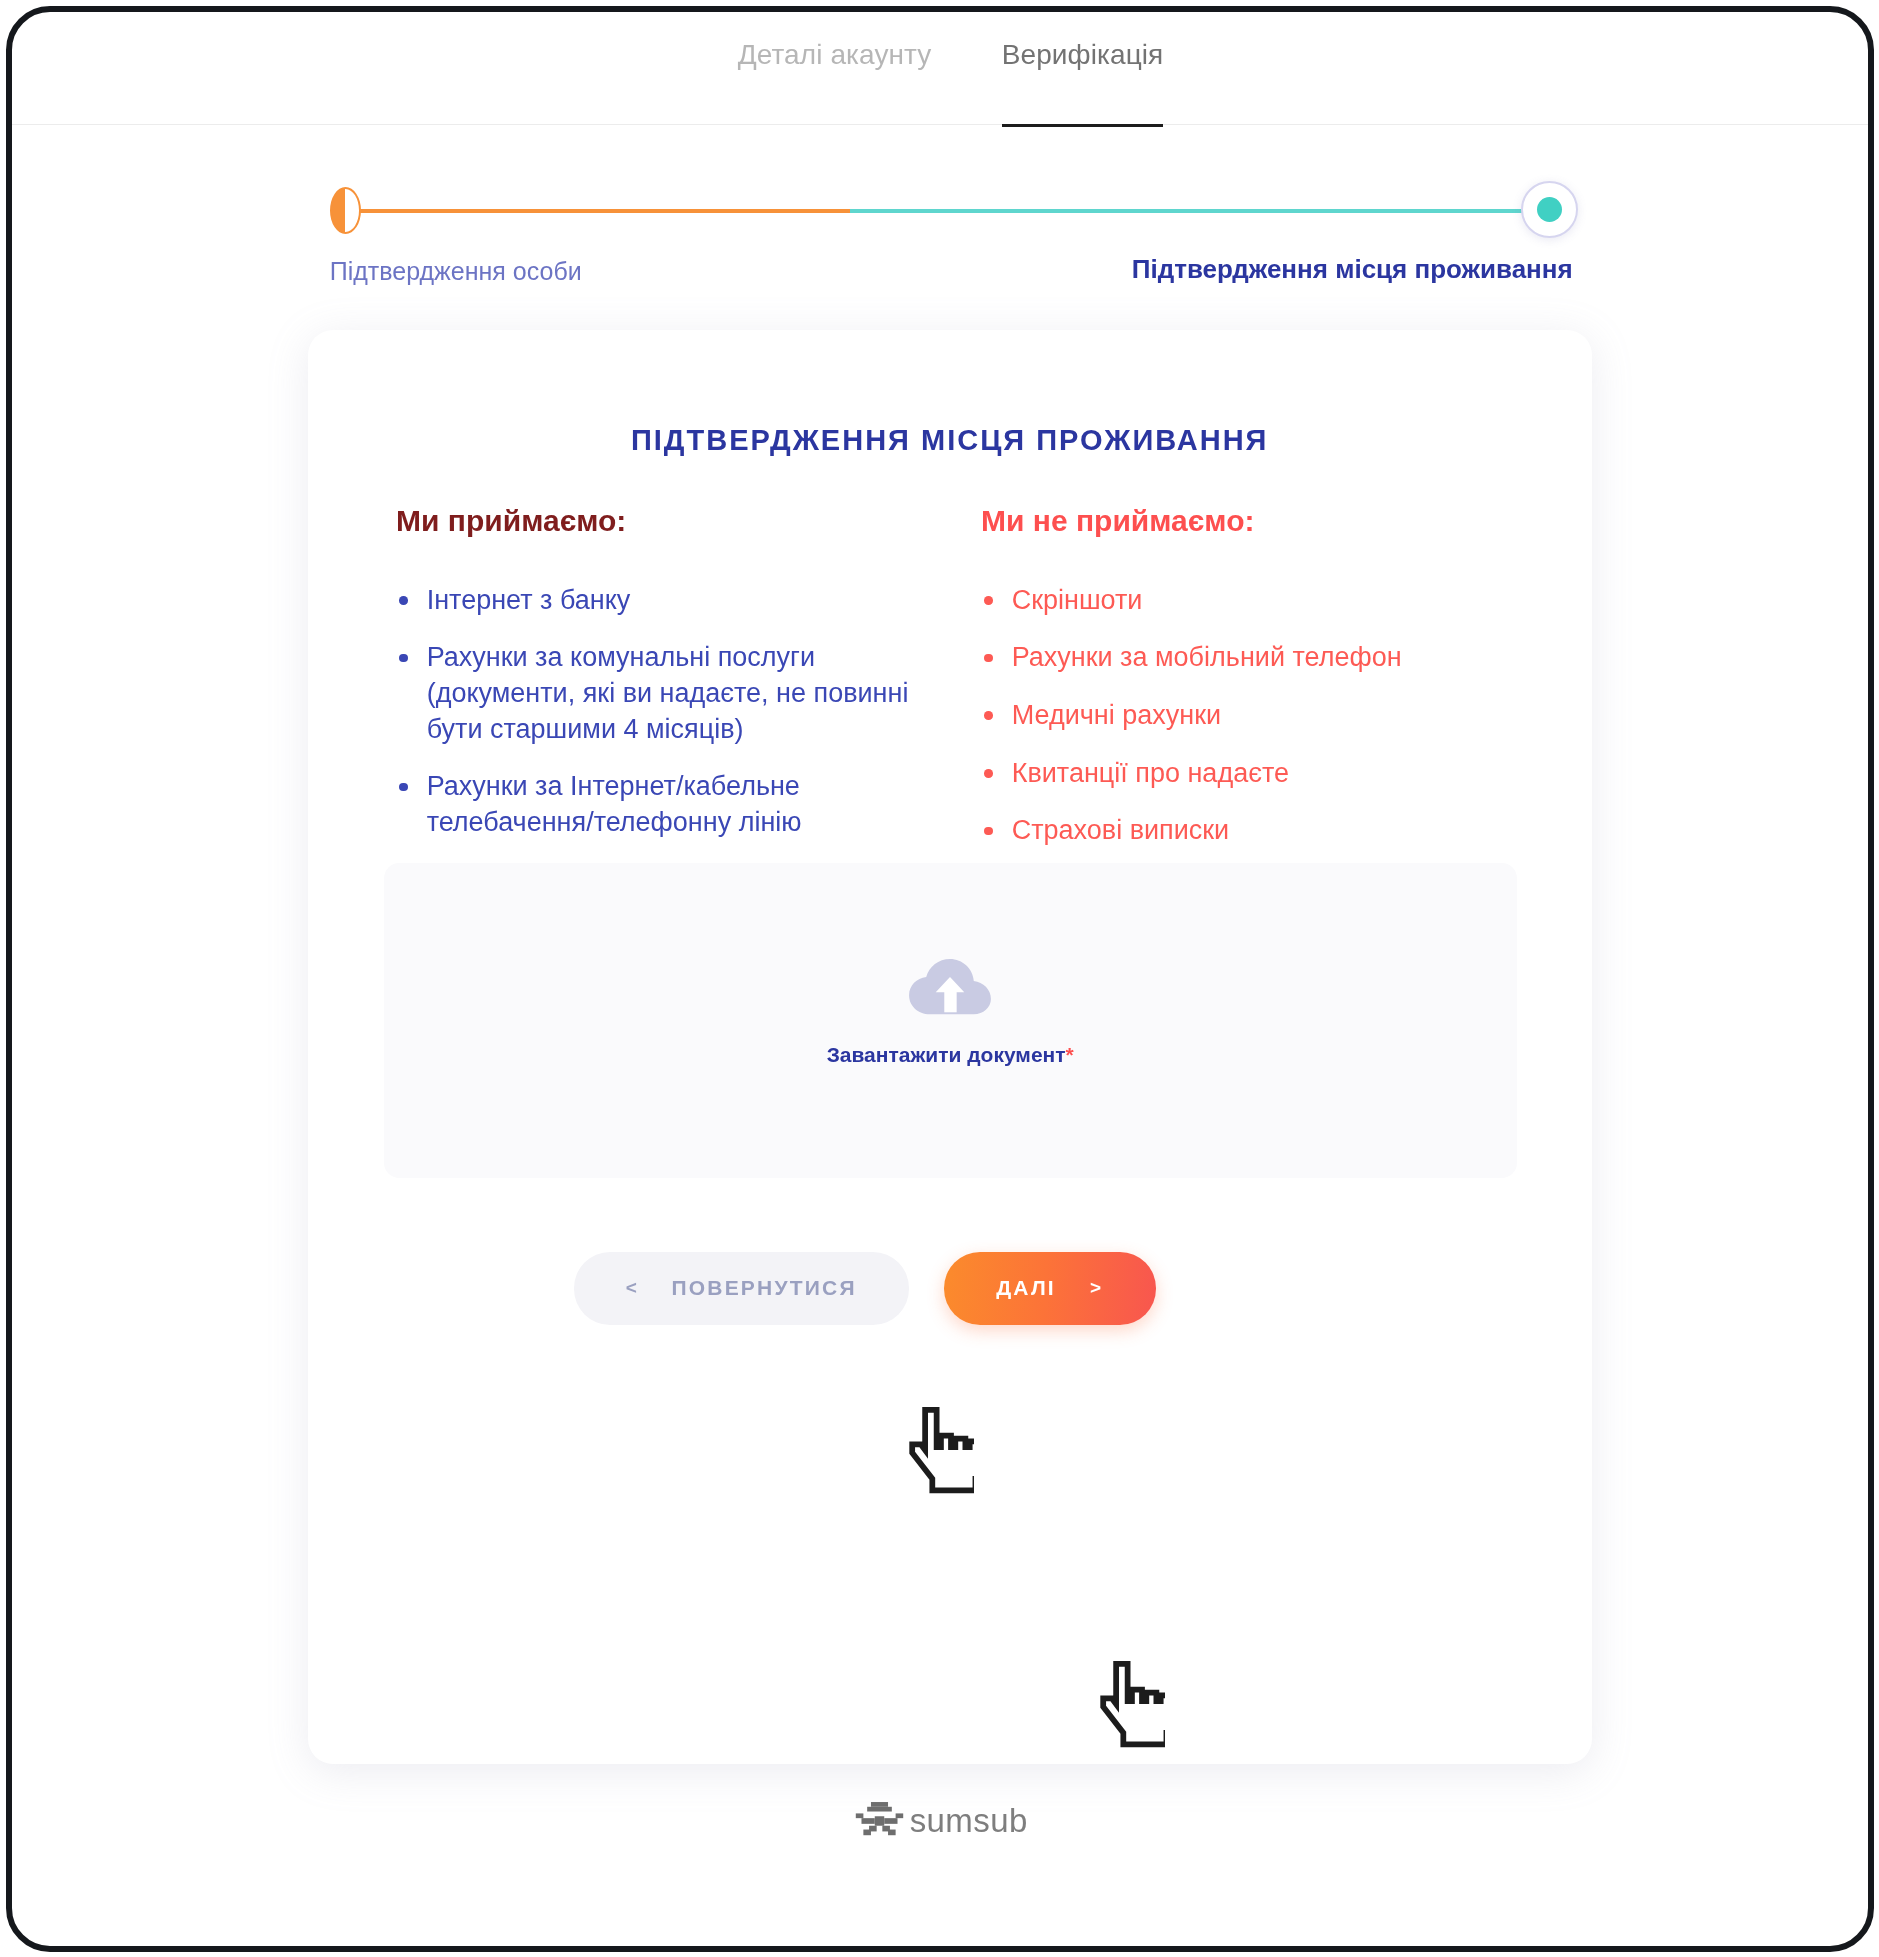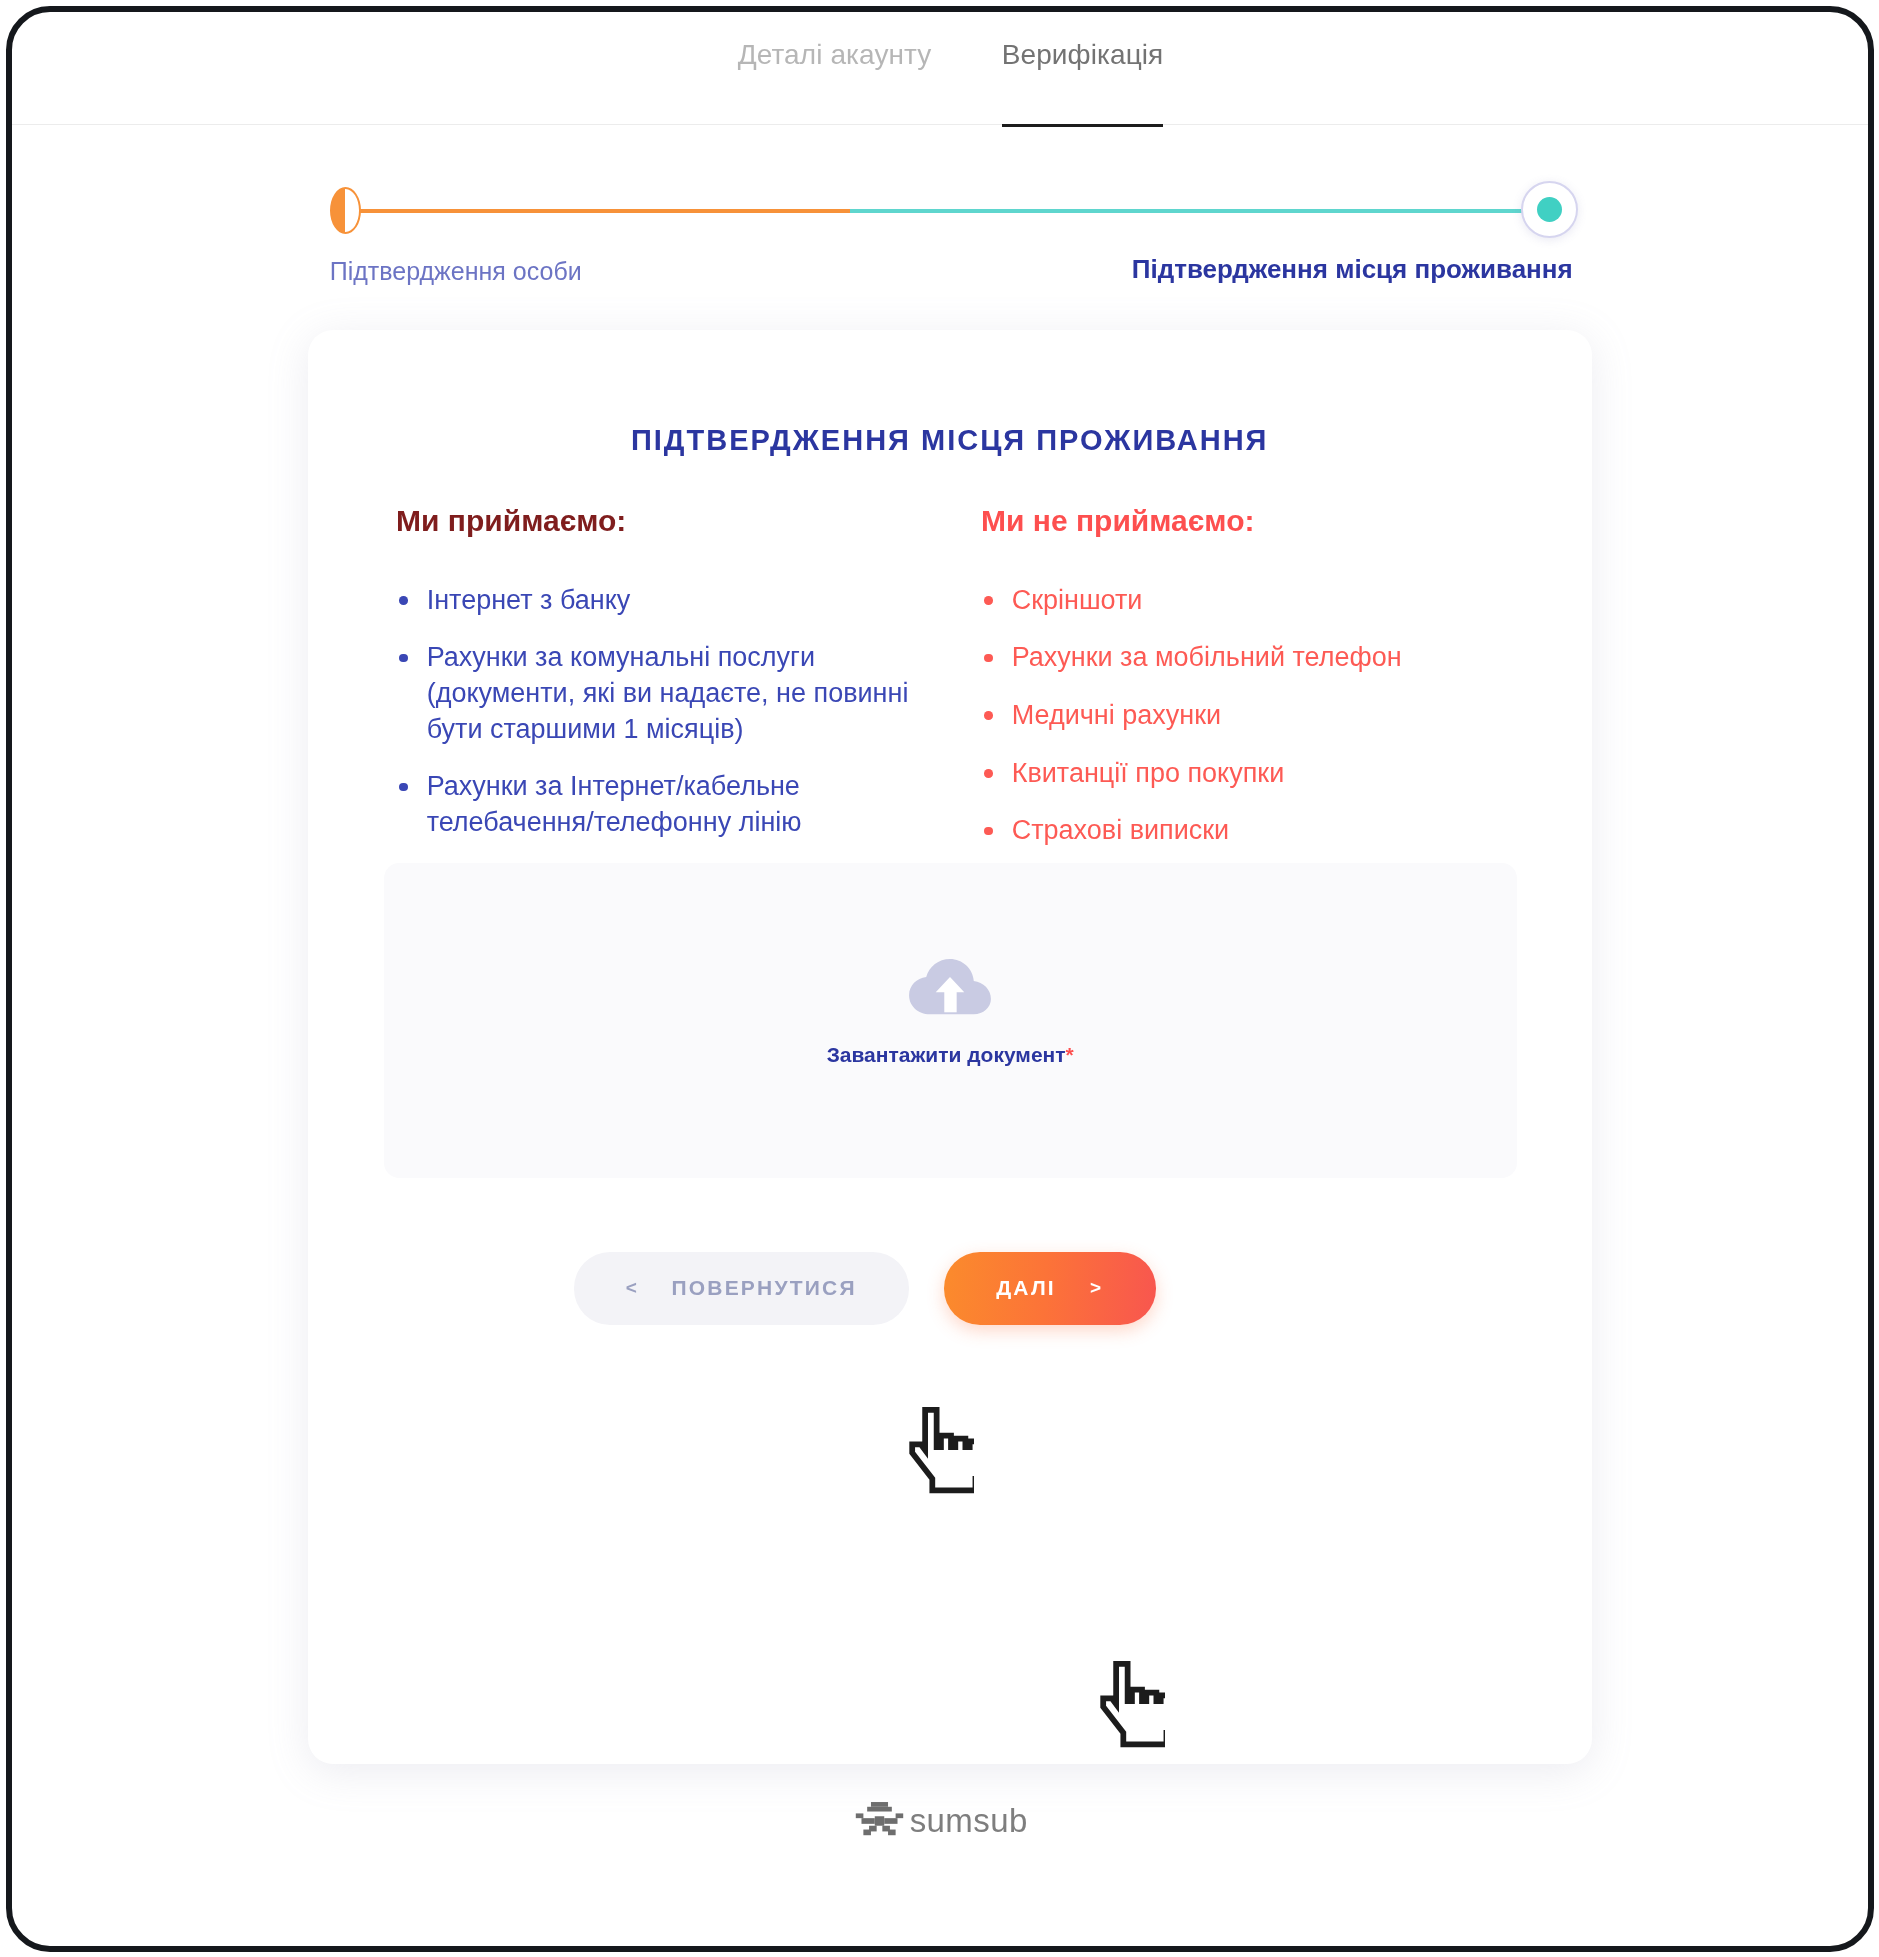--- a/index.html
+++ b/index.html
@@ -329,35 +329,35 @@
   </div>
 
   <div class="card">
 
     <div class="card-title">ПІДТВЕРДЖЕННЯ МІСЦЯ ПРОЖИВАННЯ</div>
 
     <div class="col col-accept">
       <div class="col-head head-accept">Ми приймаємо:</div>
       <ul class="doclist list-accept">
         <li>Інтернет з банку</li>
-        <li>Рахунки за комунальні послуги (документи, які ви надаєте, не повинні бути старшими 1 місяців)</li>
+        <li>Рахунки за комунальні послуги (документи, які ви надаєте, не повинні бути старшими 4 місяців)</li>
         <li>Рахунки за Інтернет/кабельне телебачення/телефонну лінію</li>
         <li>Податкові декларації</li>
         <li>Рада податкові накладні</li>
         <li>Державні посвідчення про проживання тощо.</li>
       </ul>
     </div>
 
     <div class="col col-reject">
       <div class="col-head head-reject">Ми не приймаємо:</div>
       <ul class="doclist list-reject">
         <li>Скріншоти</li>
         <li>Рахунки за мобільний телефон</li>
         <li>Медичні рахунки</li>
-        <li>Квитанції про покупки</li>
+        <li>Квитанції про надаєте</li>
         <li>Страхові виписки</li>
       </ul>
     </div>
 
     <div class="dropzone">
       <svg class="cloud-icon" viewBox="0 0 86 62">
         <path d="M22 58 C9 58 0 49 0 38 C0 28 8 20 18 19 C21 8 31 0 43 0 C56 0 67 10 68 23 C78 24 86 32 86 42 C86 51 78 58 68 58 Z" fill="#c9cbe3"></path>
         <rect x="37" y="30" width="13" height="26" fill="#ffffff"></rect>
         <path d="M43 19 L58 35 L28 35 Z" fill="#ffffff"></path>
       </svg>

